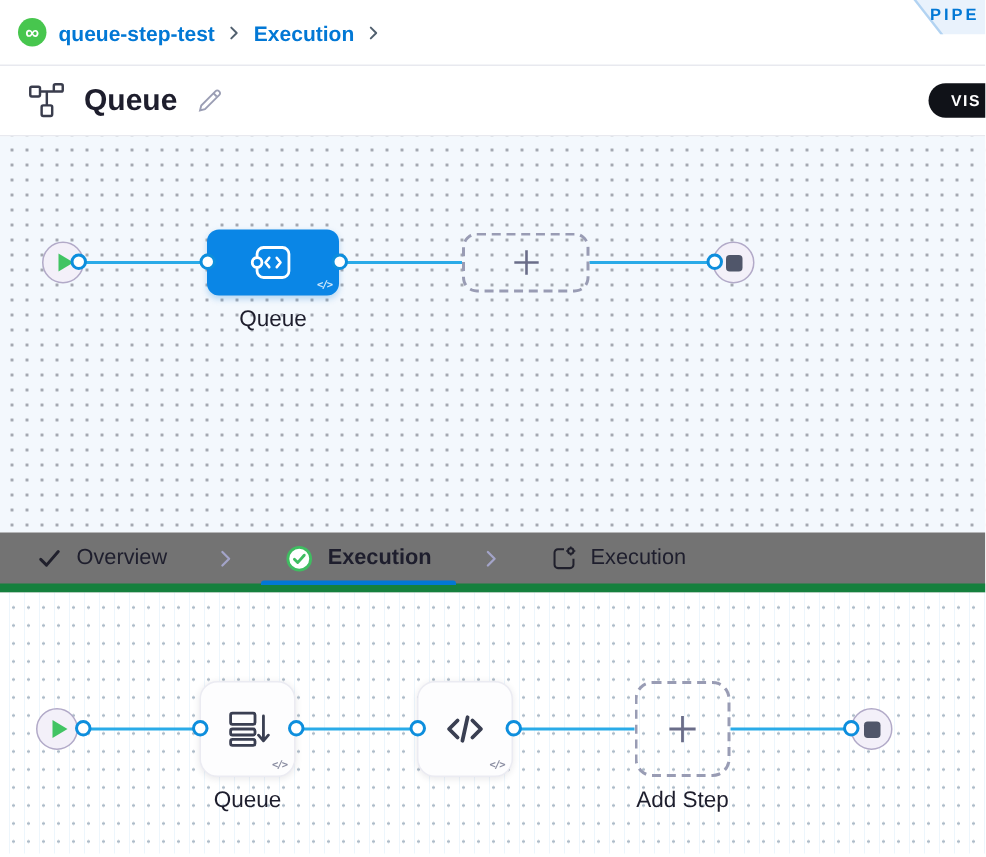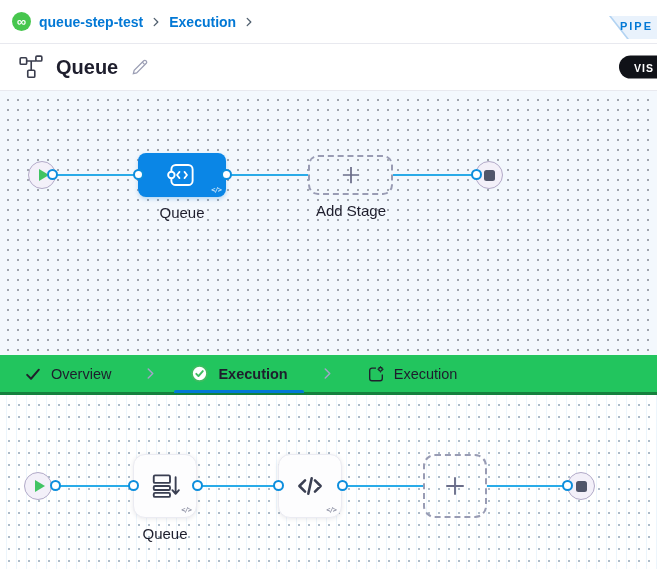--- a/index.html
+++ b/index.html
@@ -10,21 +10,21 @@
   }
   
   .crumb-bar{position:relative;height:44px;display:flex;align-items:center;
     padding:0 12px;border-bottom:1px solid #e8e9ef;background:#fff;}
   .logo{width:19px;height:19px;border-radius:50%;background:#47c64e;color:#fff;
     display:flex;align-items:center;justify-content:center;font-size:13px;font-weight:700;
     line-height:1;margin-right:8px;flex:0 0 auto;}
   .crumb-link{color:#0278d5;font-size:14px;font-weight:600;text-decoration:none;cursor:pointer;}
   .crumb-sep{display:flex;align-items:center;margin:0 7px;}
   
-  .corner{position:absolute;top:16px;right:0;width:86px;height:23px;overflow:hidden;}
+  .corner{position:absolute;top:0;right:0;width:86px;height:23px;overflow:hidden;}
   .corner .rib{position:absolute;top:0;left:38px;width:130px;height:23px;
     background:#e9f2fc;border-left:2px solid #b2d3f2;transform:skewX(38deg);
     transform-origin:top left;}
   .corner .rib-text{position:absolute;top:4px;right:4px;color:#0278d5;font-size:11px;
     font-weight:700;letter-spacing:2px;}
   
   .title-bar{position:relative;height:47px;display:flex;align-items:center;
     padding:0 14px 0 18px;border-bottom:1px solid #e8e9ef;background:#fff;}
   .title-bar .pipe-ic{margin-right:12px;display:flex;}
   .page-title{font-size:20px;font-weight:700;color:#1e1e2d;margin:0 12px 0 0;}
@@ -62,21 +62,21 @@
   .add-box{position:absolute;display:flex;align-items:center;justify-content:center;
     border:2px dashed #999cb4;cursor:pointer;}
   .add-stage{left:308px;top:64px;width:85px;height:40px;border-radius:10px;}
   .add-step{left:423px;top:59px;width:64px;height:64px;border-radius:12px;}
   
   .step-card{position:absolute;top:59px;width:64px;height:64px;border-radius:12px;
     background:#fdfdfe;border:1px solid #ebebf2;box-shadow:0 1px 4px rgba(40,41,61,.10);
     display:flex;align-items:center;justify-content:center;cursor:pointer;}
   .step-card .code-badge{color:#8a8da1;}
   
-  .tab-bar{position:relative;height:40px;background:#22c55e;border-bottom:3px solid #15803d;
+  .tab-bar{position:relative;height:40px;background:#737373;border-bottom:6px solid #15803d;
     display:flex;align-items:center;padding-left:8px;}
   .tab{position:relative;display:flex;align-items:center;gap:9px;padding:0 16px;height:100%;
     font-size:14.5px;color:#1e1e2d;cursor:pointer;}
   .tab.active{font-weight:700;}
   .tab.active::after{content:"";position:absolute;left:0;right:0;bottom:-1px;height:3px;
     background:#0278d5;border-radius:2px 2px 0 0;}
   .tab-sep{display:flex;align-items:center;margin:0 16px;}
 </style>
 </head>
 <body>
@@ -142,21 +142,20 @@
     </div>
     <span class="port" style="left:133px;top:78px;"></span>
     <span class="port" style="left:221px;top:78px;"></span>
     <div class="node-label" style="left:117px;top:113px;">Queue</div>
 
     <div class="add-box add-stage">
       <svg width="26" height="26" viewBox="0 0 24 24" fill="none" stroke="#6a6d89" stroke-width="1.6">
         <path d="M12 4.5v15M4.5 12h15"></path>
       </svg>
     </div>
-    <div class="node-label" style="left:286px;top:111px;">Add Stage</div>
 
     <div class="term-node" style="left:475px;top:70px;">
       <span class="stop-sq"></span>
     </div>
     <span class="port" style="left:471px;top:78px;"></span>
   </div>
 
   <div class="tab-bar">
     <div class="tab">
       <svg width="18" height="18" viewBox="0 0 20 20" fill="none">
@@ -222,20 +221,21 @@
       <span class="code-badge">&lt;/&gt;</span>
     </div>
     <span class="port" style="left:273px;top:85px;"></span>
     <span class="port" style="left:337px;top:85px;"></span>
 
     <div class="add-box add-step">
       <svg width="28" height="28" viewBox="0 0 24 24" fill="none" stroke="#6a6d89" stroke-width="1.6">
         <path d="M12 4.5v15M4.5 12h15"></path>
       </svg>
     </div>
+    <div class="node-label" style="left:390px;top:130px;">Add Step</div>
 
     <div class="term-node" style="left:567px;top:77px;">
       <span class="stop-sq"></span>
     </div>
     <span class="port" style="left:562px;top:85px;"></span>
   </div>
 
 </div>
 
 </body></html>

